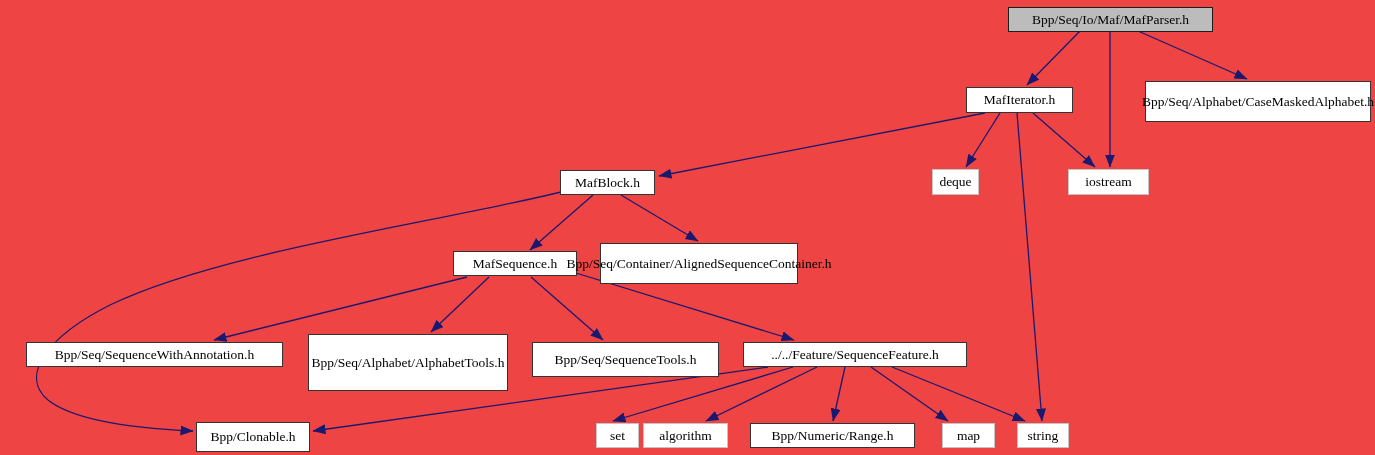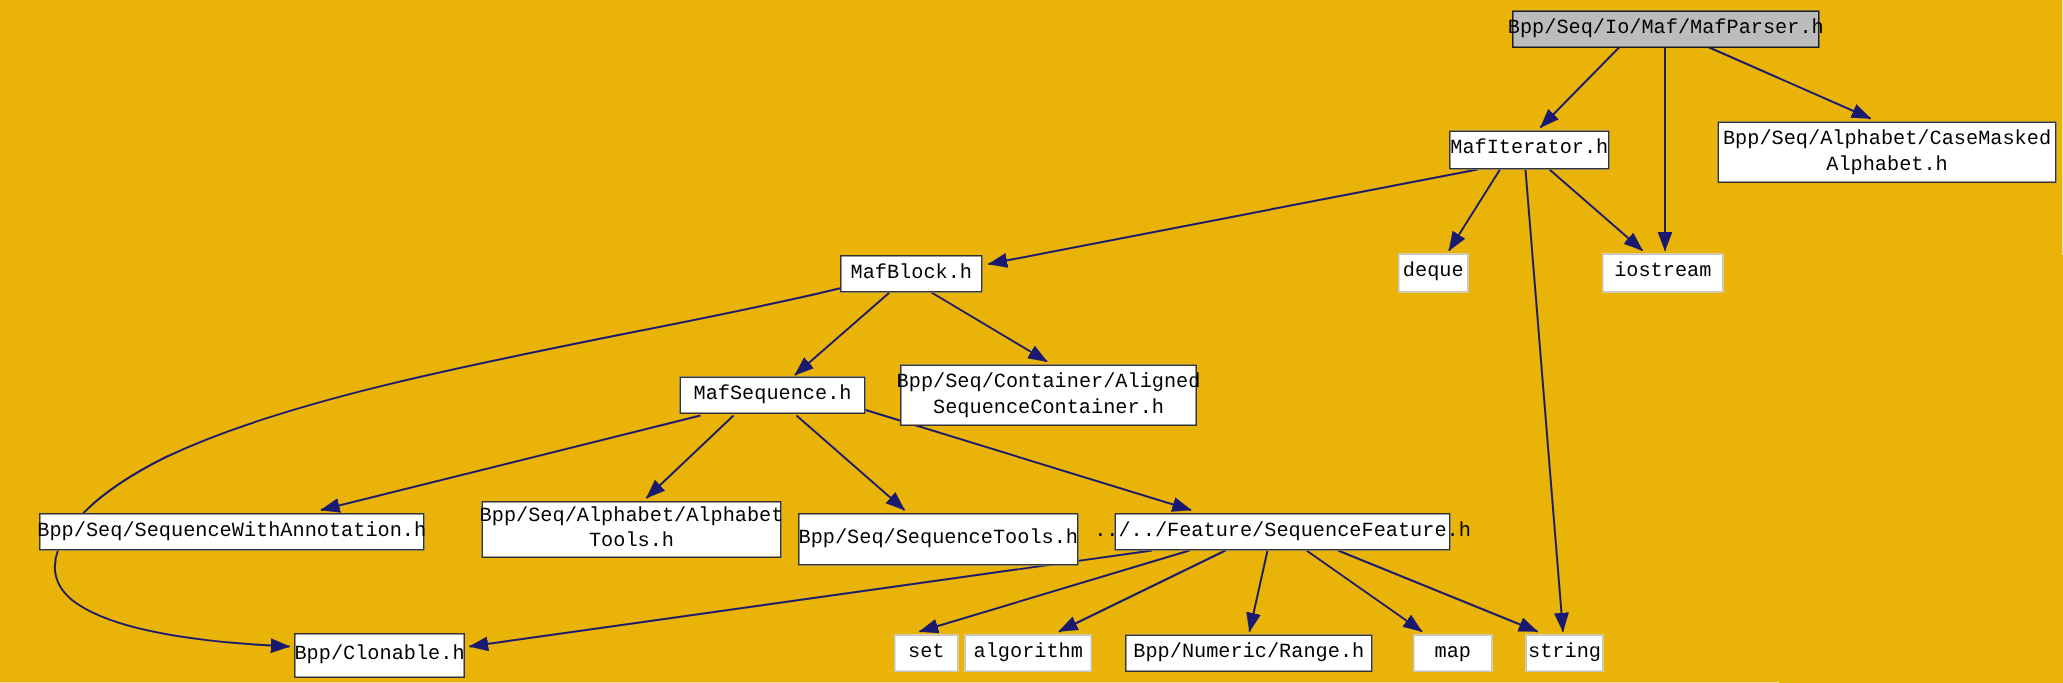--- a/index.html
+++ b/index.html
@@ -1,21 +1,21 @@
 <!DOCTYPE html>
 <html><head>
 <meta charset="utf-8">
 <style>
   html,body{margin:0;padding:0;background:#ffffff;}
   #canvas{
     position:relative;
     width:1375px;height:455px;
-    background:#eab308;
+    background:#ef4444;
     overflow:hidden;
-    font-family:Liberation Mono, monospace;
+    font-family:Liberation Serif, serif;
   }
   #edges{position:absolute;left:0;top:0;width:1375px;height:455px;}
   .node{
     position:absolute;
     box-sizing:border-box;
     background:#ffffff;
     border:1px solid #333333;
     color:#000000;
     display:flex;
     align-items:center;
@@ -27,21 +27,21 @@
     z-index:2;
   }
   .node.current{
     background:#bcbcbc;
     border:1.6px solid #1d1d1d;
   }
   .node.sys{
     border:1px solid #c3c3c3;
   }
   .node.two{
-    flex-direction:column;
+    flex-direction:row;
     line-height:17px;
   }
 </style>
 </head>
 <body>
 
 <div id="canvas">
 
   <svg id="edges" viewBox="0 0 1375 455" xmlns="http://www.w3.org/2000/svg">
     <defs>
@@ -104,21 +104,21 @@
 
   <div class="node two" style="left:600px;top:243px;width:198px;height:41px">
     <span>Bpp/Seq/Container/Aligned</span>
     <span>SequenceContainer.h</span>
   </div>
 
   <div class="node" style="left:26px;top:342px;width:257px;height:25px">
     <span>Bpp/Seq/SequenceWithAnnotation.h</span>
   </div>
 
-  <div class="node two" style="left:321px;top:334px;width:200px;height:38px">
+  <div class="node two" style="left:308px;top:334px;width:200px;height:57px">
     <span>Bpp/Seq/Alphabet/Alphabet</span>
     <span>Tools.h</span>
   </div>
 
   <div class="node" style="left:532px;top:342px;width:187px;height:35px">
     <span>Bpp/Seq/SequenceTools.h</span>
   </div>
 
   <div class="node" style="left:743px;top:342px;width:224px;height:25px">
     <span>../../Feature/SequenceFeature.h</span>

